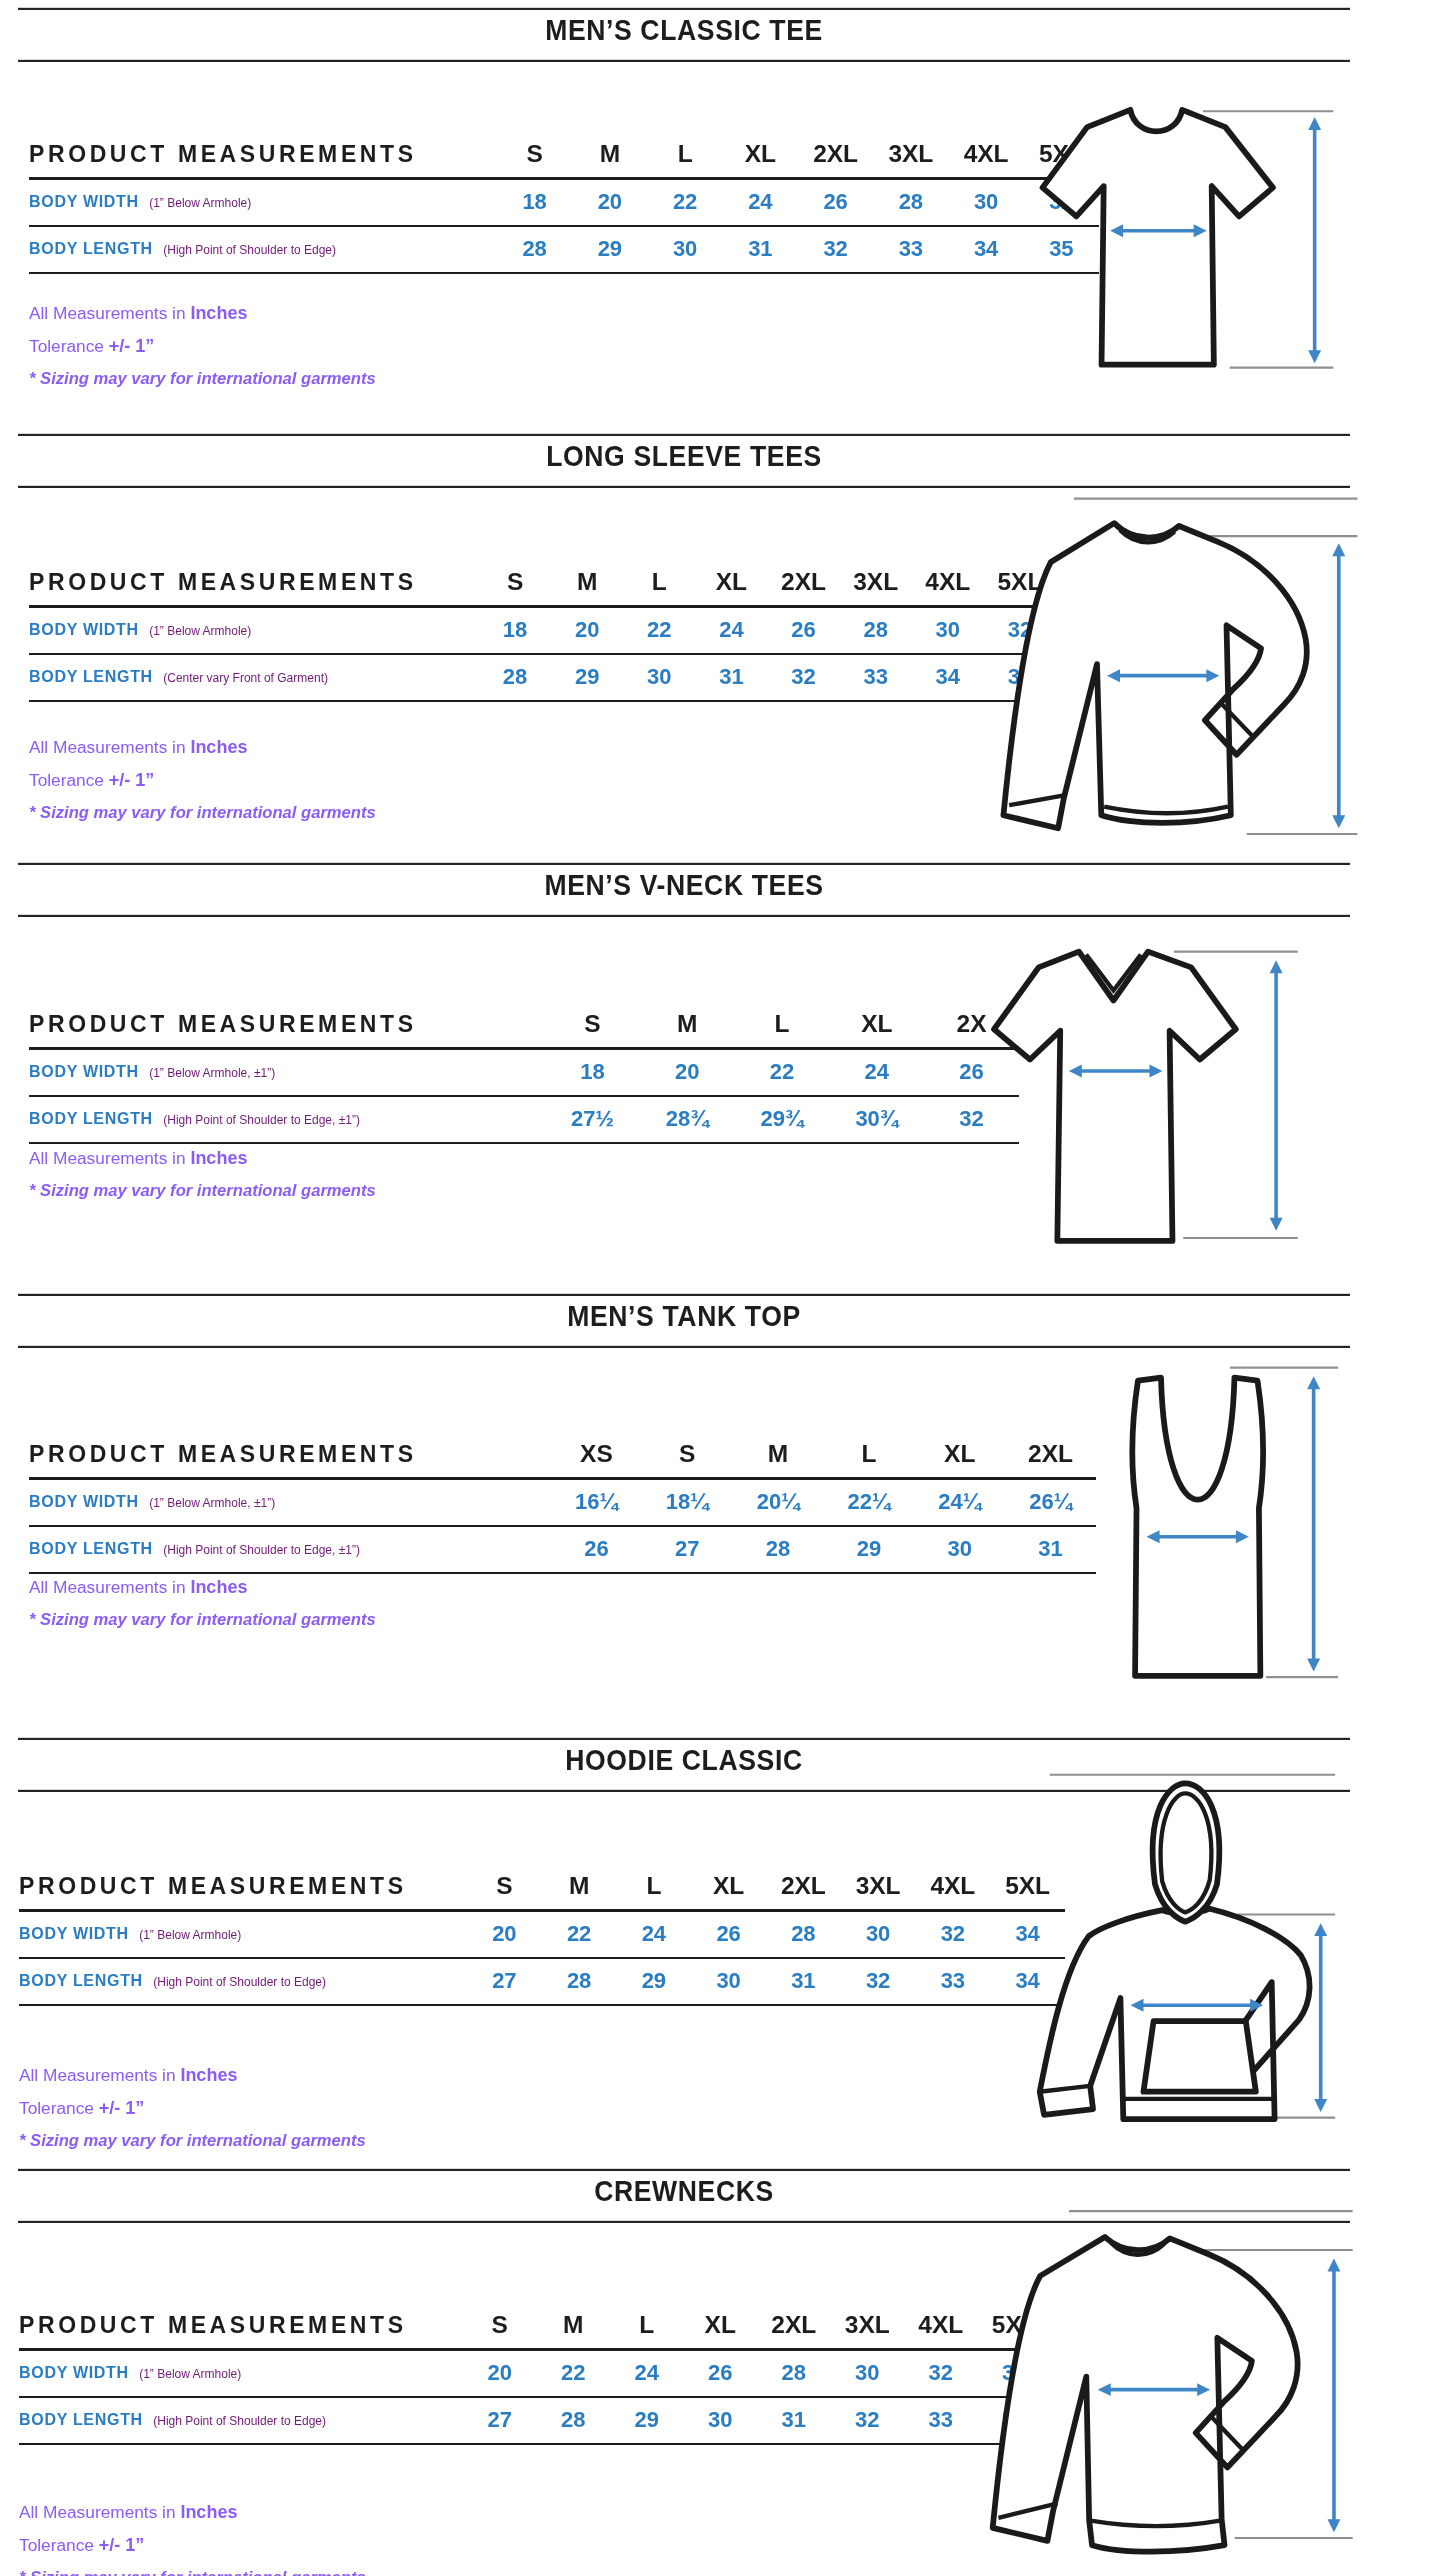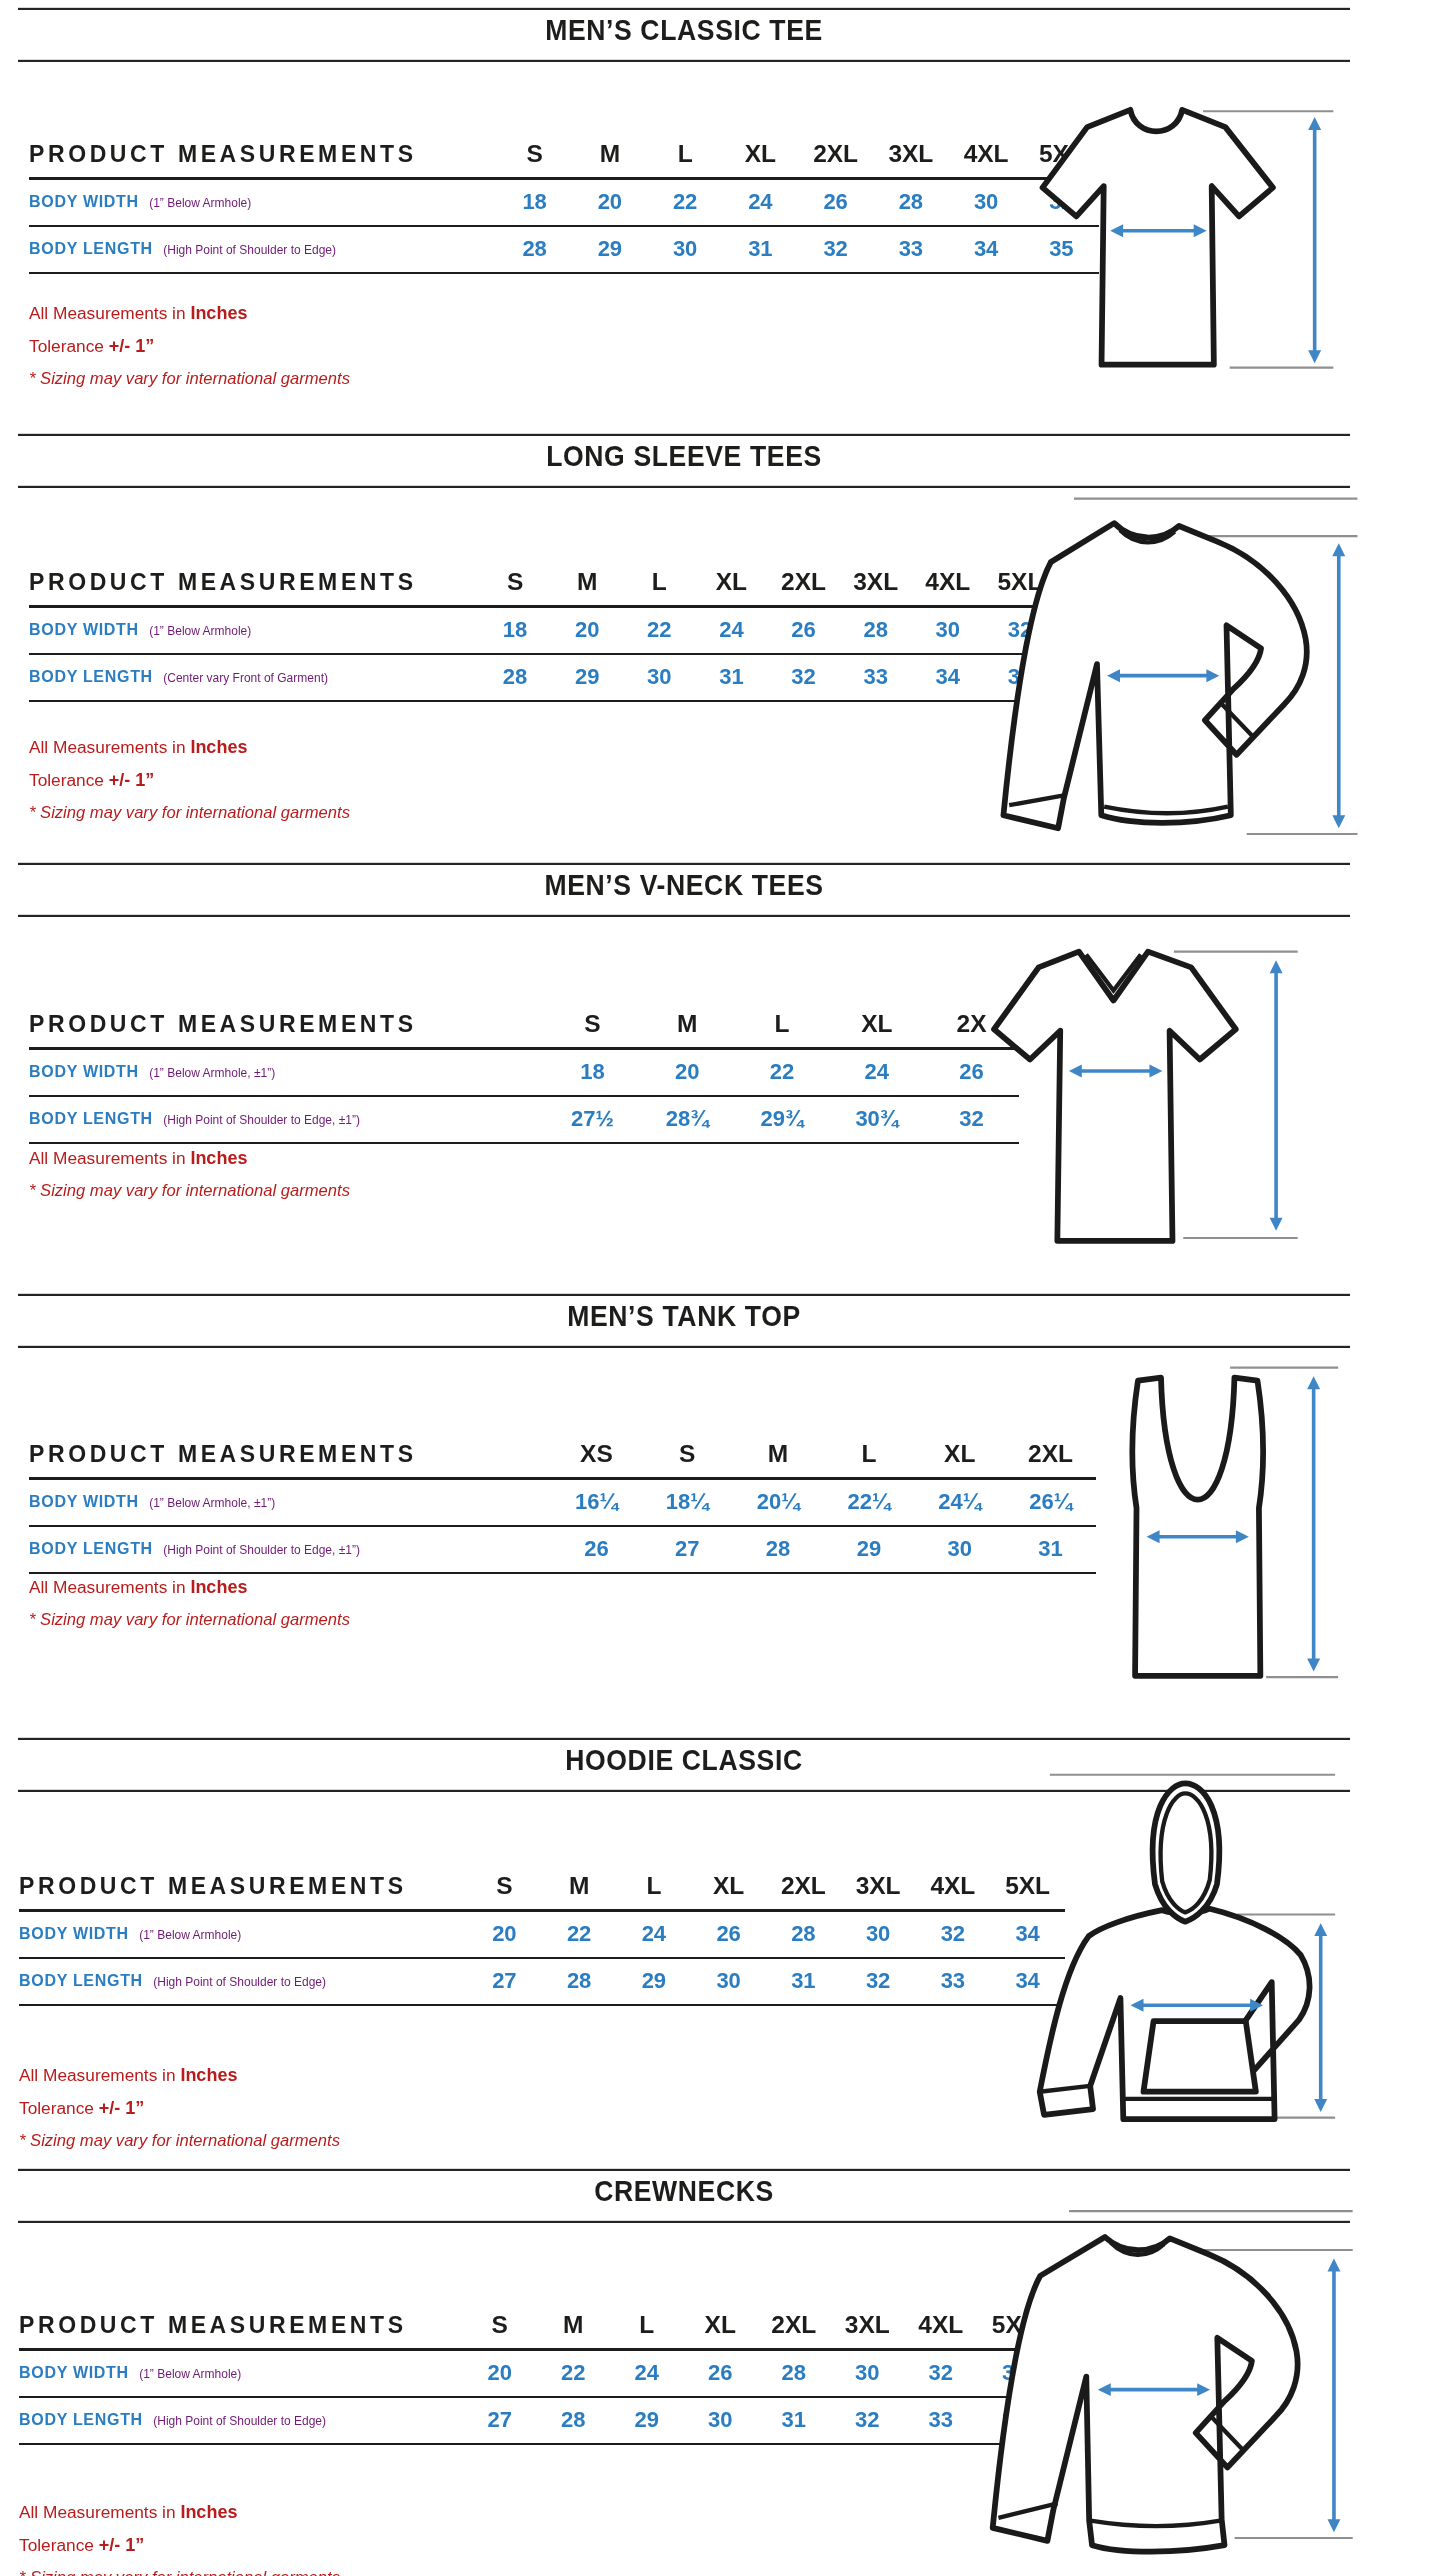--- a/index.html
+++ b/index.html
@@ -20,23 +20,23 @@
   .h-label{font-size:23px;font-weight:bold;letter-spacing:3.6px;white-space:nowrap;}
   .h-size{font-size:24.5px;font-weight:bold;text-align:center;}
   .tbl-row{align-items:center;padding:9.4px 0;border-bottom:2.2px solid #1c1c1c;}
   .tbl-row:last-child{border-bottom:2.9px solid #1c1c1c;}
   .r-labelcell{white-space:nowrap;}
   .r-label{font-size:16px;font-weight:bold;color:var(--blue);letter-spacing:0.7px;}
   .r-note{font-size:12px;color:#701a75;margin-left:7.2px;}
   .val{font-size:22px;font-weight:bold;color:var(--blue);text-align:center;}
 
   .notes{position:absolute;left:var(--tleft);top:var(--ntop);}
-  .note{margin:0 0 12.2px 0;font-size:17.3px;color:#b91c1c;}
+  .note{margin:0 0 12.2px 0;font-size:17.3px;color:#8b5cf6;}
   .note b{font-size:18px;}
-  .note-sizing{font-size:16.6px;font-style:italic;font-weight:normal;}
+  .note-sizing{font-size:16.6px;font-style:italic;font-weight:bold;}
 
   .illo{position:absolute;}
   .illo svg{width:100%;height:100%;display:block;}
 
   .page{--blue:#2b7dc2;}
   .s0{--rtop:7.2px;--tleft:29px;--ttop:128px;--ntop:303px;--tw:1070px;--lcol:468px;}
   .s1{--rtop:4.3px; --tleft:29px;--ttop:127px;--ntop:308px;--tw:1027px;--lcol:450px;}
   .s2{--rtop:4.3px; --tleft:29px;--ttop:140px;--ntop:290px;--tw:990px;--lcol:516px;}
   .s3{--rtop:5.8px; --tleft:29px;--ttop:141px;--ntop:290px;--tw:1067px;--lcol:522px;}
   .s4{--rtop:21px;--tleft:19px;--ttop:144px;--ntop:349px;--tw:1046px;--lcol:448px;}

